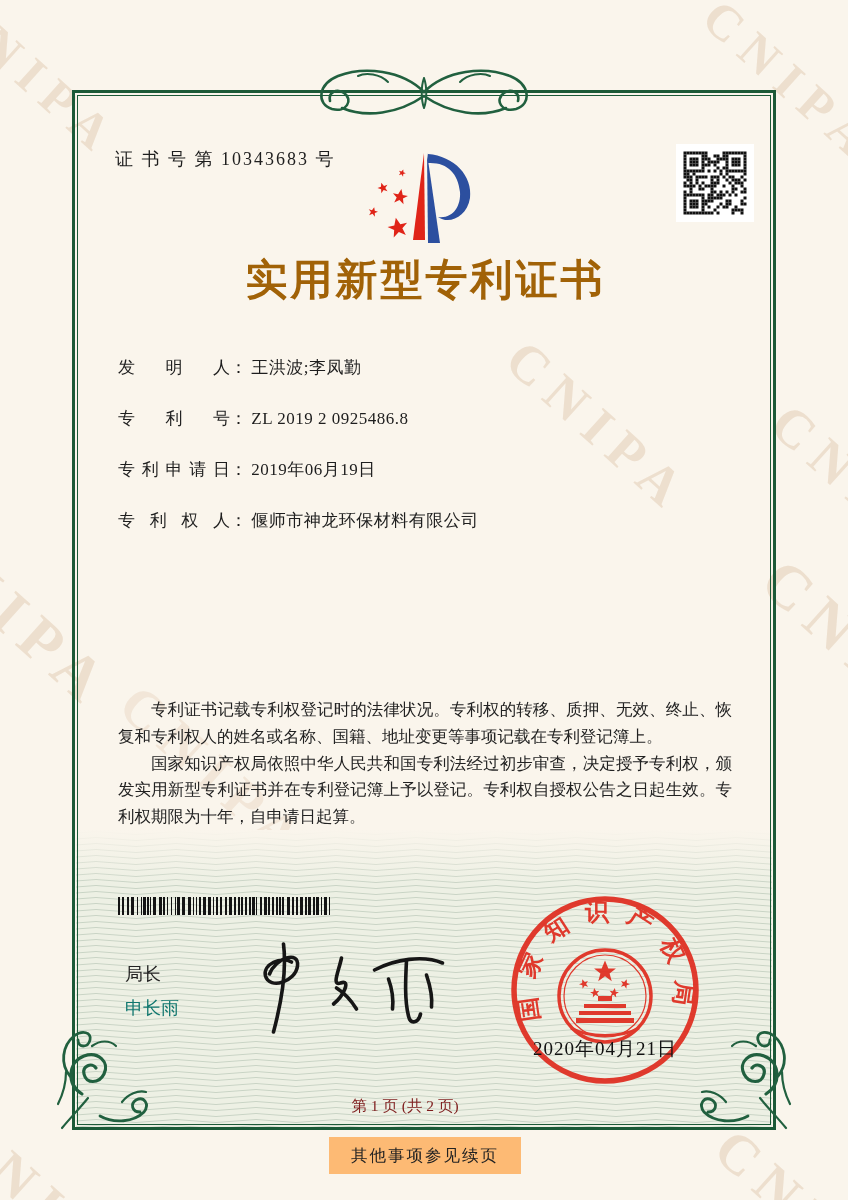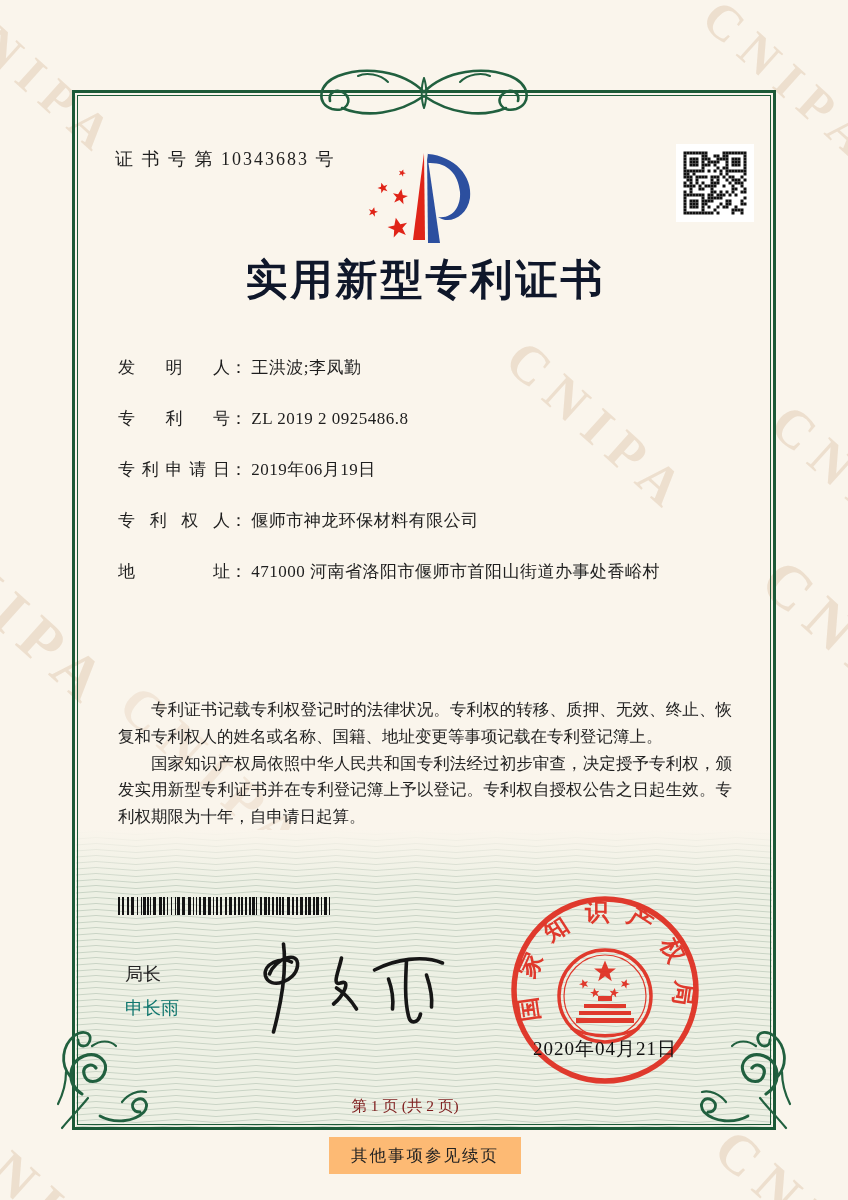--- a/index.html
+++ b/index.html
@@ -29,21 +29,21 @@
   .ornament{position:absolute; z-index:3;}
   
   .cert-no{position:absolute; left:115px; top:147px; z-index:4;
     font-size:18px; letter-spacing:2px;}
   .logo{position:absolute; left:362px; top:146px; z-index:4;}
   .qr{position:absolute; left:676px; top:144px; width:78px; height:78px;
     background:#ffffff; z-index:4;}
   .qr svg{position:absolute; left:6px; top:6px;}
   .title{position:absolute; left:0; right:0; top:252px; z-index:4;
     text-align:center; font-size:42px; font-weight:bold;
-    letter-spacing:3px; text-indent:3px; color:#0f172a;}
+    letter-spacing:3px; text-indent:3px; color:#a16207;}
   .fields{position:absolute; left:118px; top:356px; width:616px; z-index:4;
     display:flex; flex-direction:column; gap:27px; font-size:17px;}
   .frow{position:relative; height:24px; line-height:24px; white-space:nowrap;}
   .flabel{display:inline-block; width:112px; vertical-align:top;
     text-align:justify; text-align-last:justify; text-justify:inter-character;}
   .colon{display:inline-block;}
   .fvalue{letter-spacing:0.5px;}
   .fgroup2{position:absolute; left:332px; top:0;}
   .paras{position:absolute; left:118px; top:697px; width:614px; z-index:4;
     font-size:16.5px; line-height:26.8px; text-align:justify; color:#222;}
@@ -390,24 +390,20 @@
       <span class="fvalue">ZL 2019 2 0925486.8</span>
     </div>
     <div class="frow">
       <span class="flabel">专利申请日</span><span class="colon">：</span>
       <span class="fvalue">2019年06月19日</span>
     </div>
     <div class="frow">
       <span class="flabel">专利权人</span><span class="colon">：</span>
       <span class="fvalue">偃师市神龙环保材料有限公司</span>
     </div>
-    <div class="frow">
-      <span class="flabel">地址</span><span class="colon">：</span>
-      <span class="fvalue">471000 河南省洛阳市偃师市首阳山街道办事处香峪村</span>
-    </div>
   </div>
 
   <div class="paras">
     <p>专利证书记载专利权登记时的法律状况。专利权的转移、质押、无效、终止、恢复和专利权人的姓名或名称、国籍、地址变更等事项记载在专利登记簿上。</p>
     <p>国家知识产权局依照中华人民共和国专利法经过初步审查，决定授予专利权，颁发实用新型专利证书并在专利登记簿上予以登记。专利权自授权公告之日起生效。专利权期限为十年，自申请日起算。</p>
   </div>
 
   <svg class="barcode" id="barcode-svg" width="218" height="18">
       <rect x="0" y="0" width="2" height="18" fill="#141414"></rect>
       <rect x="4" y="0" width="2" height="18" fill="#141414"></rect>

